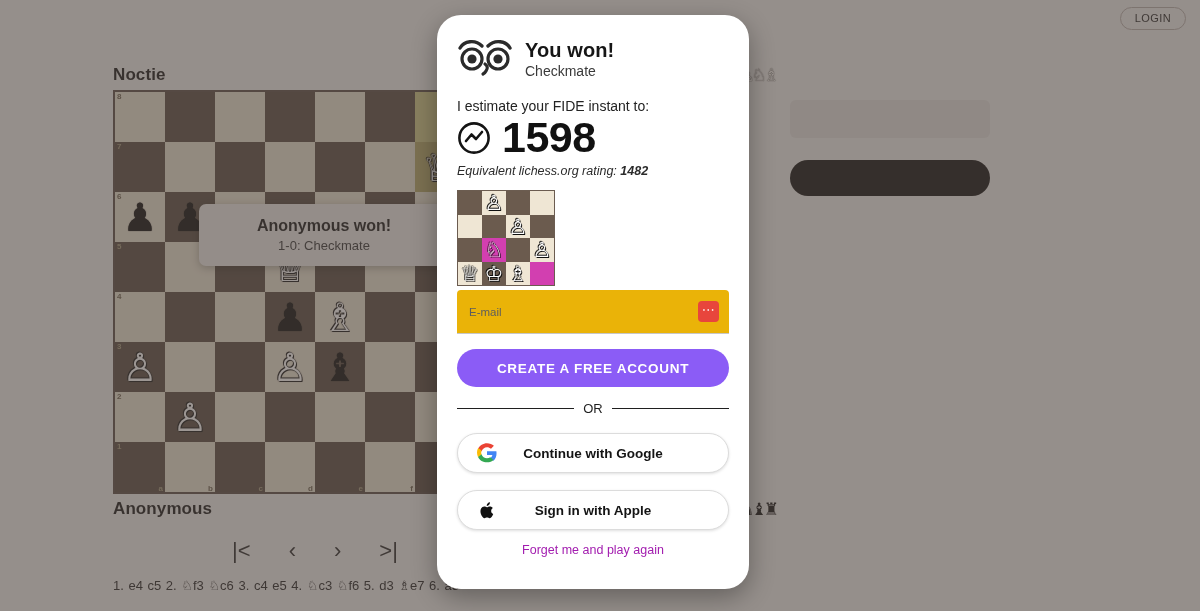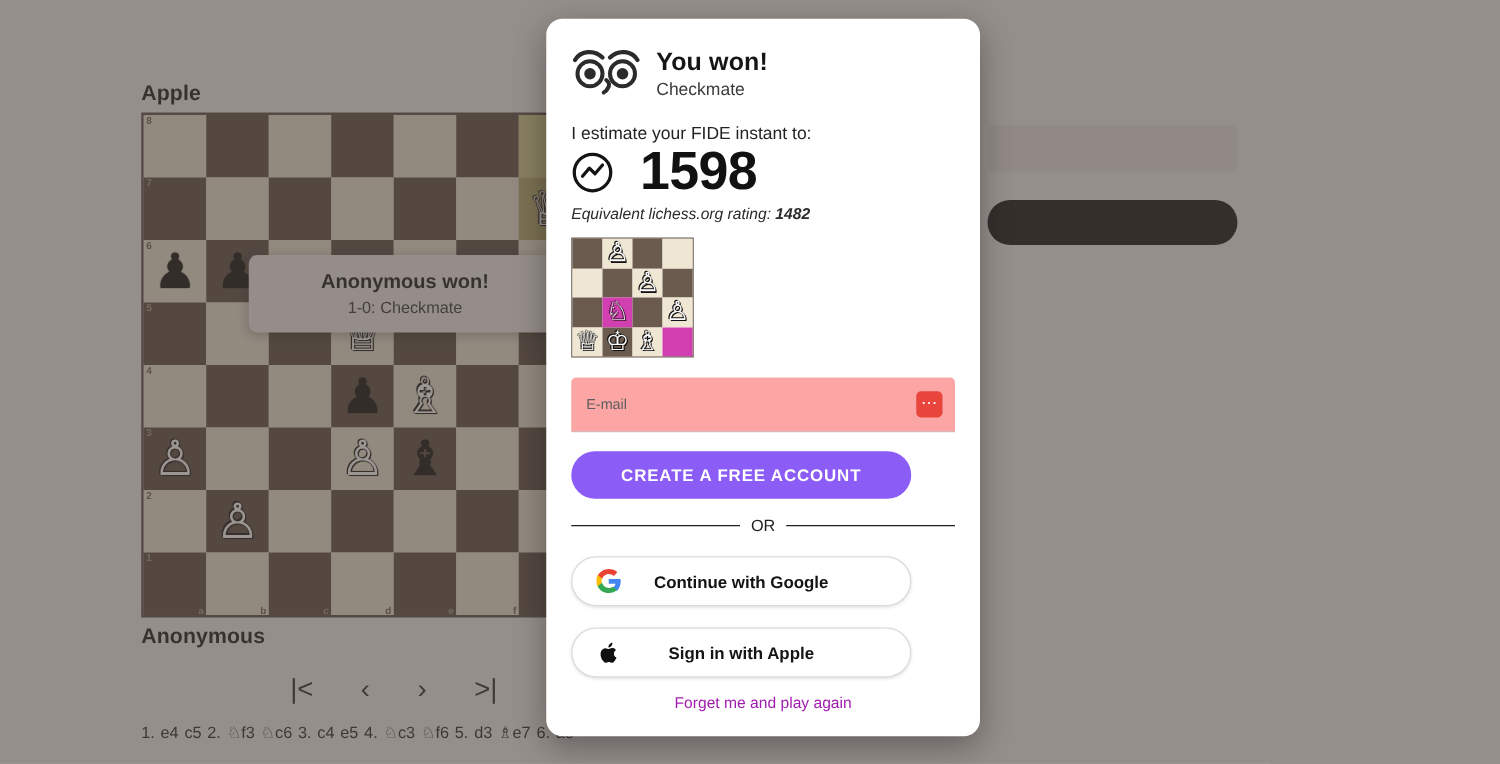--- a/index.html
+++ b/index.html
@@ -142,35 +142,35 @@
   
   .overlay {
     position: absolute; inset: 0;
     background: rgba(79,68,63,.56);
   }
 
   
   .modal {
     position: absolute;
     left: 437px; top: 15px;
-    width: 347px; height: 574px;
+    width: 312px; height: 574px;
     background: #ffffff;
-    border-radius: 13px;
+    border-radius: 24px;
     box-shadow: 0 8px 26px rgba(0,0,0,.33);
     padding: 20px 20px 0 20px;
     overflow: hidden;
   }
   .modal-head { display: flex; align-items: flex-start; gap: 12px; }
   .owl { width: 56px; height: 44px; flex: 0 0 56px; margin-top: 2px; }
   .head-text { padding-top: 4px; }
   .won-title { font-size: 20px; font-weight: bold; color: #161616; letter-spacing: .1px; }
   .won-sub { font-size: 14px; color: #3a3a3a; margin-top: 1px; }
 
   .fide-label { font-size: 14px; color: #232323; margin-top: 17px; }
-  .rating-row { display: flex; align-items: center; gap: 21px; margin-top: 1px; }
+  .rating-row { display: flex; align-items: center; gap: 11px; margin-top: 1px; }
   .rating-icon { width: 34px; height: 34px; flex: 0 0 34px; }
   .rating-value { font-size: 43px; font-weight: bold; color: #111; letter-spacing: -.5px; line-height: 1.05; }
   .equiv { font-size: 12.5px; font-style: italic; color: #2b2b2b; margin-top: 4px; }
   .equiv b { font-style: italic; font-weight: bold; }
 
   .promo { display: flex; gap: 12px; margin-top: 12px; }
   .mini-board {
     width: 98px; height: 96px; flex: 0 0 98px;
     display: grid; grid-template-columns: repeat(4,1fr); grid-template-rows: repeat(4,1fr);
     border: 1px solid #6b5c50;
@@ -184,23 +184,23 @@
     display: flex; align-items: center; justify-content: center;
     font-size: 21px; line-height: 1;
     color: #fff;
     text-shadow: 0 0 1px #111, 1px 1px 0 #111, -1px -1px 0 #111;
   }
   .promo-text { font-size: 13.5px; line-height: 1.36; color: #1e1e1e; }
   .promo-text b { font-weight: bold; }
 
   .email-field {
     position: relative;
-    margin-top: 16px;
+    margin-top: 4px;
     height: 44px;
-    background: #fca5a5;
+    background: #eab308;
     border-bottom: 1px solid #c7c7c7;
     border-radius: 4px 4px 0 0;
     display: flex; align-items: center;
     padding: 4px 12px;
   }
   .email-label { font-size: 11.5px; color: #5d5d5d; }
   .pw-icon {
     position: absolute; right: 10px; top: 11px;
     width: 21px; height: 21px; border-radius: 4px;
     background: #e8453c;
@@ -252,25 +252,28 @@
     font-size: 12.5px; color: #a21caf;
     background: none; border: none; cursor: pointer;
     font-family: "Liberation Sans", sans-serif;
   }
 </style>
 </head>
 <body>
 
 <div id="app">
 
+  <div class="topbar">
+    <button class="login-btn">LOGIN</button>
+  </div>
 
   <div class="game-col">
 
     <div class="player-row">
-      <span class="player-name">Apple</span>
+      <span class="player-name">Noctie</span>
       <span class="captured white-set">♙♙♙♘♗</span>
     </div>
 
     <div class="board-wrap">
       <div class="board" id="board">
           <div class="sq light">
             <span class="coord-r">8</span>
           </div>
           <div class="sq dark"></div>
           <div class="sq light"></div>

